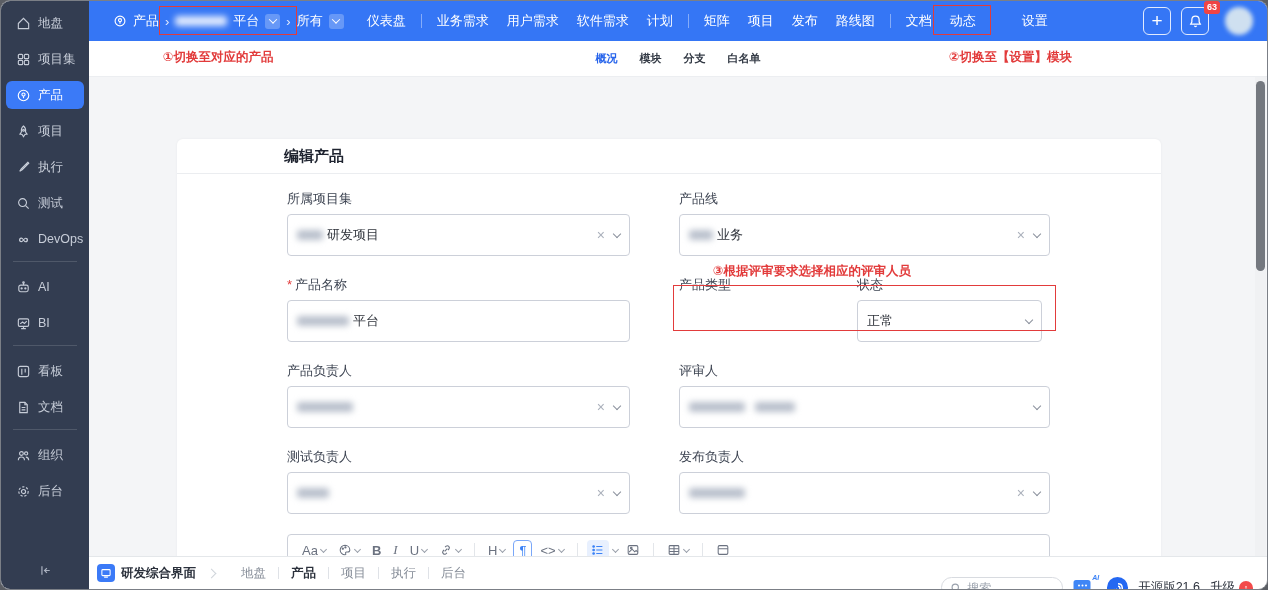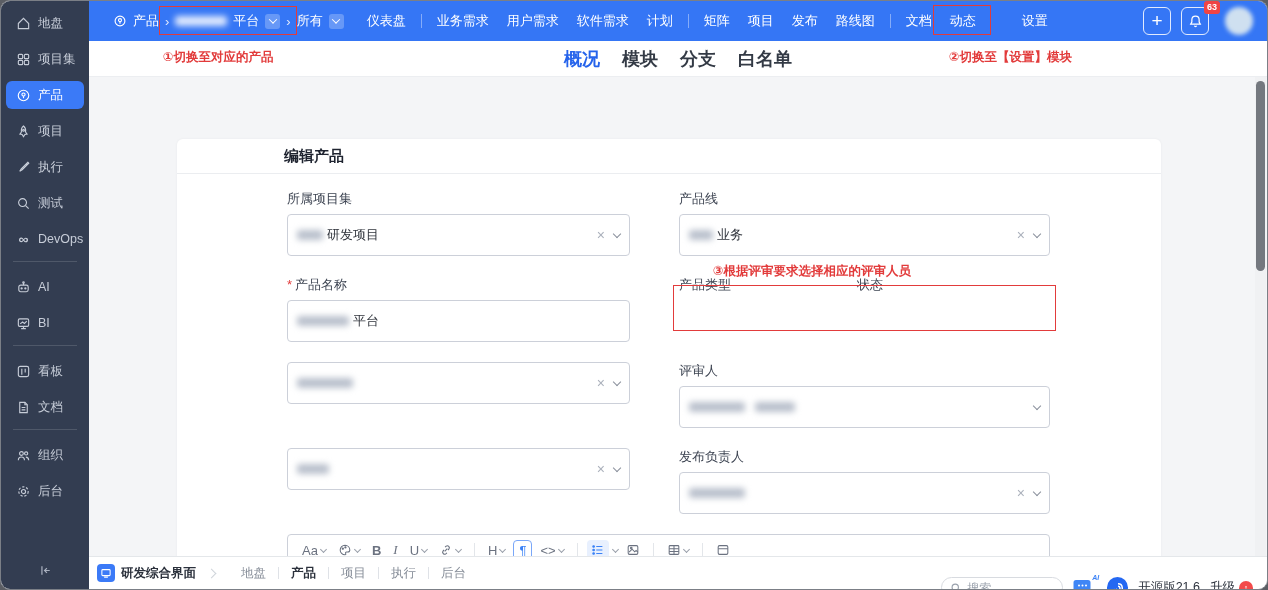--- a/index.html
+++ b/index.html
@@ -32,21 +32,21 @@
   .topmenu .mdiv { width:1px; height:14px; background:rgba(255,255,255,.4); margin:0 6px; }
   .mi.settings { margin-left:28px; }
   .top-actions { margin-left:auto; display:flex; align-items:center; gap:10px; }
   .icon-btn { width:28px; height:28px; border:1.5px solid rgba(255,255,255,.85); border-radius:6px; display:flex; align-items:center; justify-content:center; cursor:pointer; position:relative; }
   .icon-btn .plus { font-size:19px; line-height:1; font-weight:400; margin-top:-2px; }
   .badge { position:absolute; top:-7px; right:-12px; background:#f04444; color:#fff; font-size:9px; line-height:12px; height:13px; padding:0 3px; border-radius:3px; font-weight:bold; }
   .avatar { width:28px; height:28px; border-radius:50%; background:#cfe0f0; filter:blur(2px); margin-left:6px; }
 
   
   .subnav { position:absolute; left:88px; right:0; top:40px; height:36px; background:#fff; border-bottom:1px solid #eceef1;
-            display:flex; align-items:center; justify-content:center; gap:22px; font-size:18px; color:#333a45; z-index:3; }
+            display:flex; align-items:center; justify-content:center; gap:22px; font-size:11px; color:#333a45; z-index:3; }
   .subnav .tab { cursor:pointer; font-weight:600; }
   .subnav .tab.active { color:#2563eb; }
 
   
   .content { position:absolute; left:88px; right:0; top:76px; bottom:33px; background:#f4f5f7; }
   .card { position:absolute; left:88px; top:14px; width:984px; height:465px; background:#fff; border-radius:6px; overflow:hidden; box-shadow:0 0 3px rgba(30,40,60,.05);margin-top:48px; }
   .card-head { height:35px; border-bottom:1px solid #ebedf0; display:flex; align-items:center; padding-left:107px; }
   .card-title { font-size:15px; font-weight:bold; color:#1f2430; }
   .formwrap { padding:16px 111px 0 110px; }
   .frow { display:flex; gap:49px; margin-bottom:20px; }
@@ -315,46 +315,53 @@
               <span>平台</span>
               <span class="sp"></span>
             </div>
           </div>
           <div class="fcol-r split">
             <div class="a">
               <div class="flabel">产品类型</div>
             </div>
             <div class="b">
               <div class="flabel">状态</div>
+              <div class="finput">
+                <span>正常</span>
+                <span class="sp"></span>
+                <span class="fchev"></span>
+              </div>
             </div>
           </div>
         </div>
 
         <div class="frow">
           <div class="fcol-l">
+            <div class="flabel">产品负责人</div>
             <div class="finput">
               <span class="blob" style="width:56px"></span>
               <span class="sp"></span>
               <span class="xicon">×</span>
               <span class="fchev"></span>
             </div>
           </div>
           <div class="fcol-r">
             <div class="flabel">评审人</div>
             <div class="finput">
               <span class="blob" style="width:56px;margin-right:10px"></span>
               <span class="blob" style="width:40px"></span>
               <span class="sp"></span>
               <span class="fchev"></span>
             </div>
           </div>
         </div>
 
         <div class="frow">
           <div class="fcol-l">
+            <div class="flabel">测试负责人</div>
             <div class="finput">
               <span class="blob" style="width:32px"></span>
               <span class="sp"></span>
               <span class="xicon">×</span>
               <span class="fchev"></span>
             </div>
           </div>
           <div class="fcol-r">
             <div class="flabel">发布负责人</div>
             <div class="finput">

